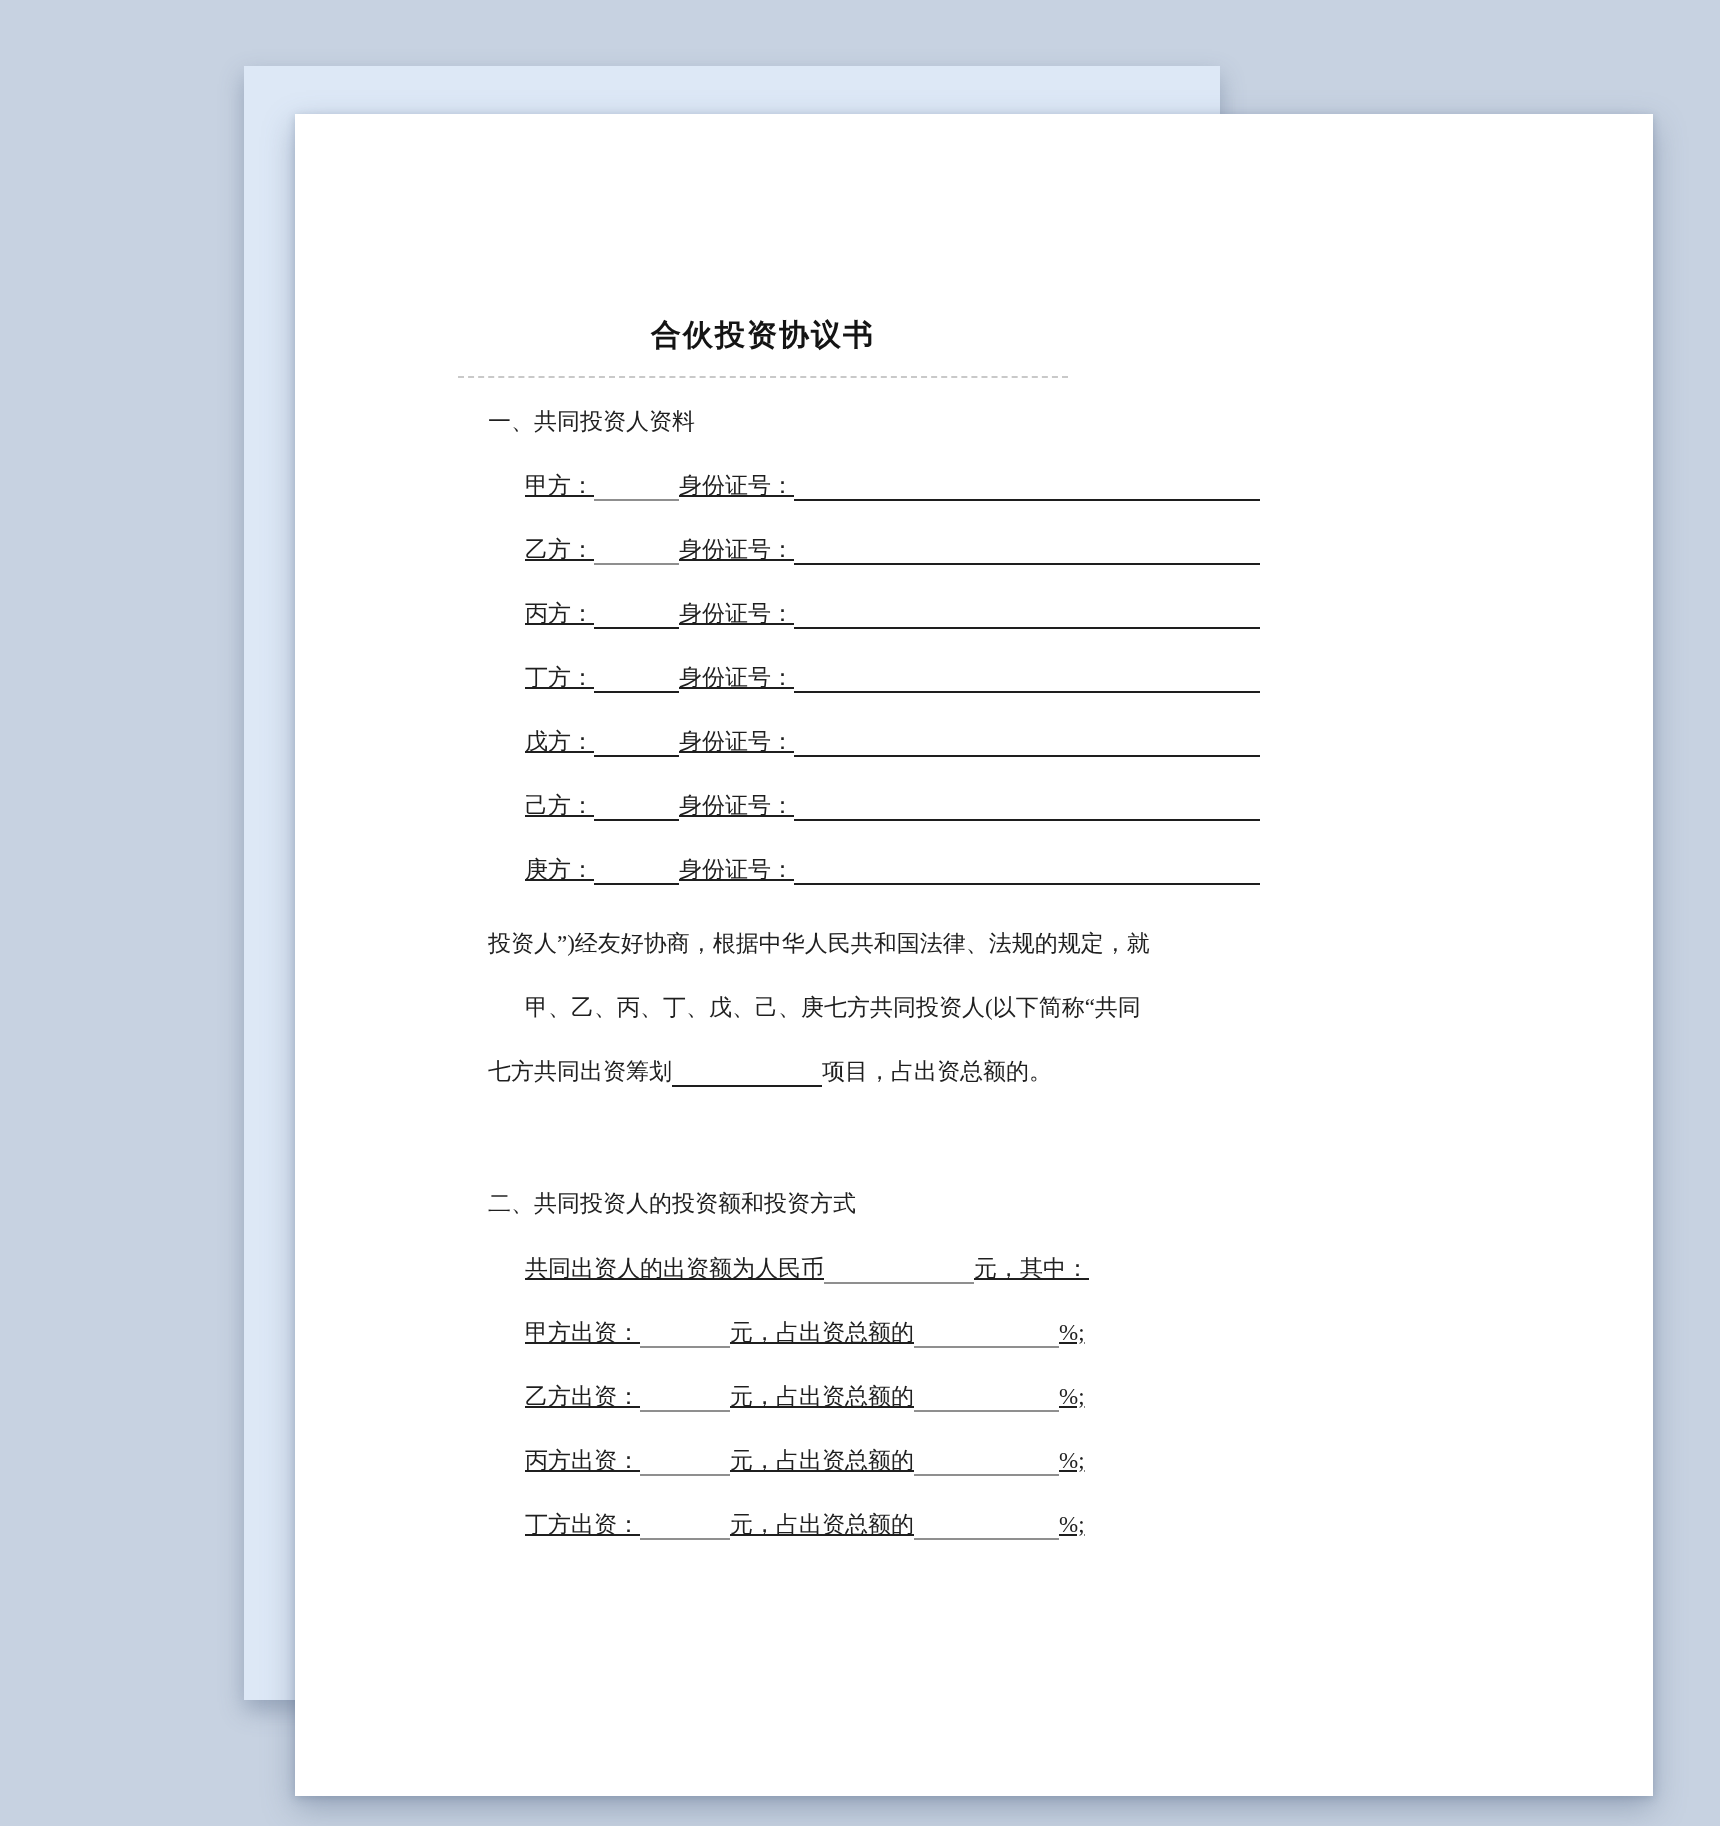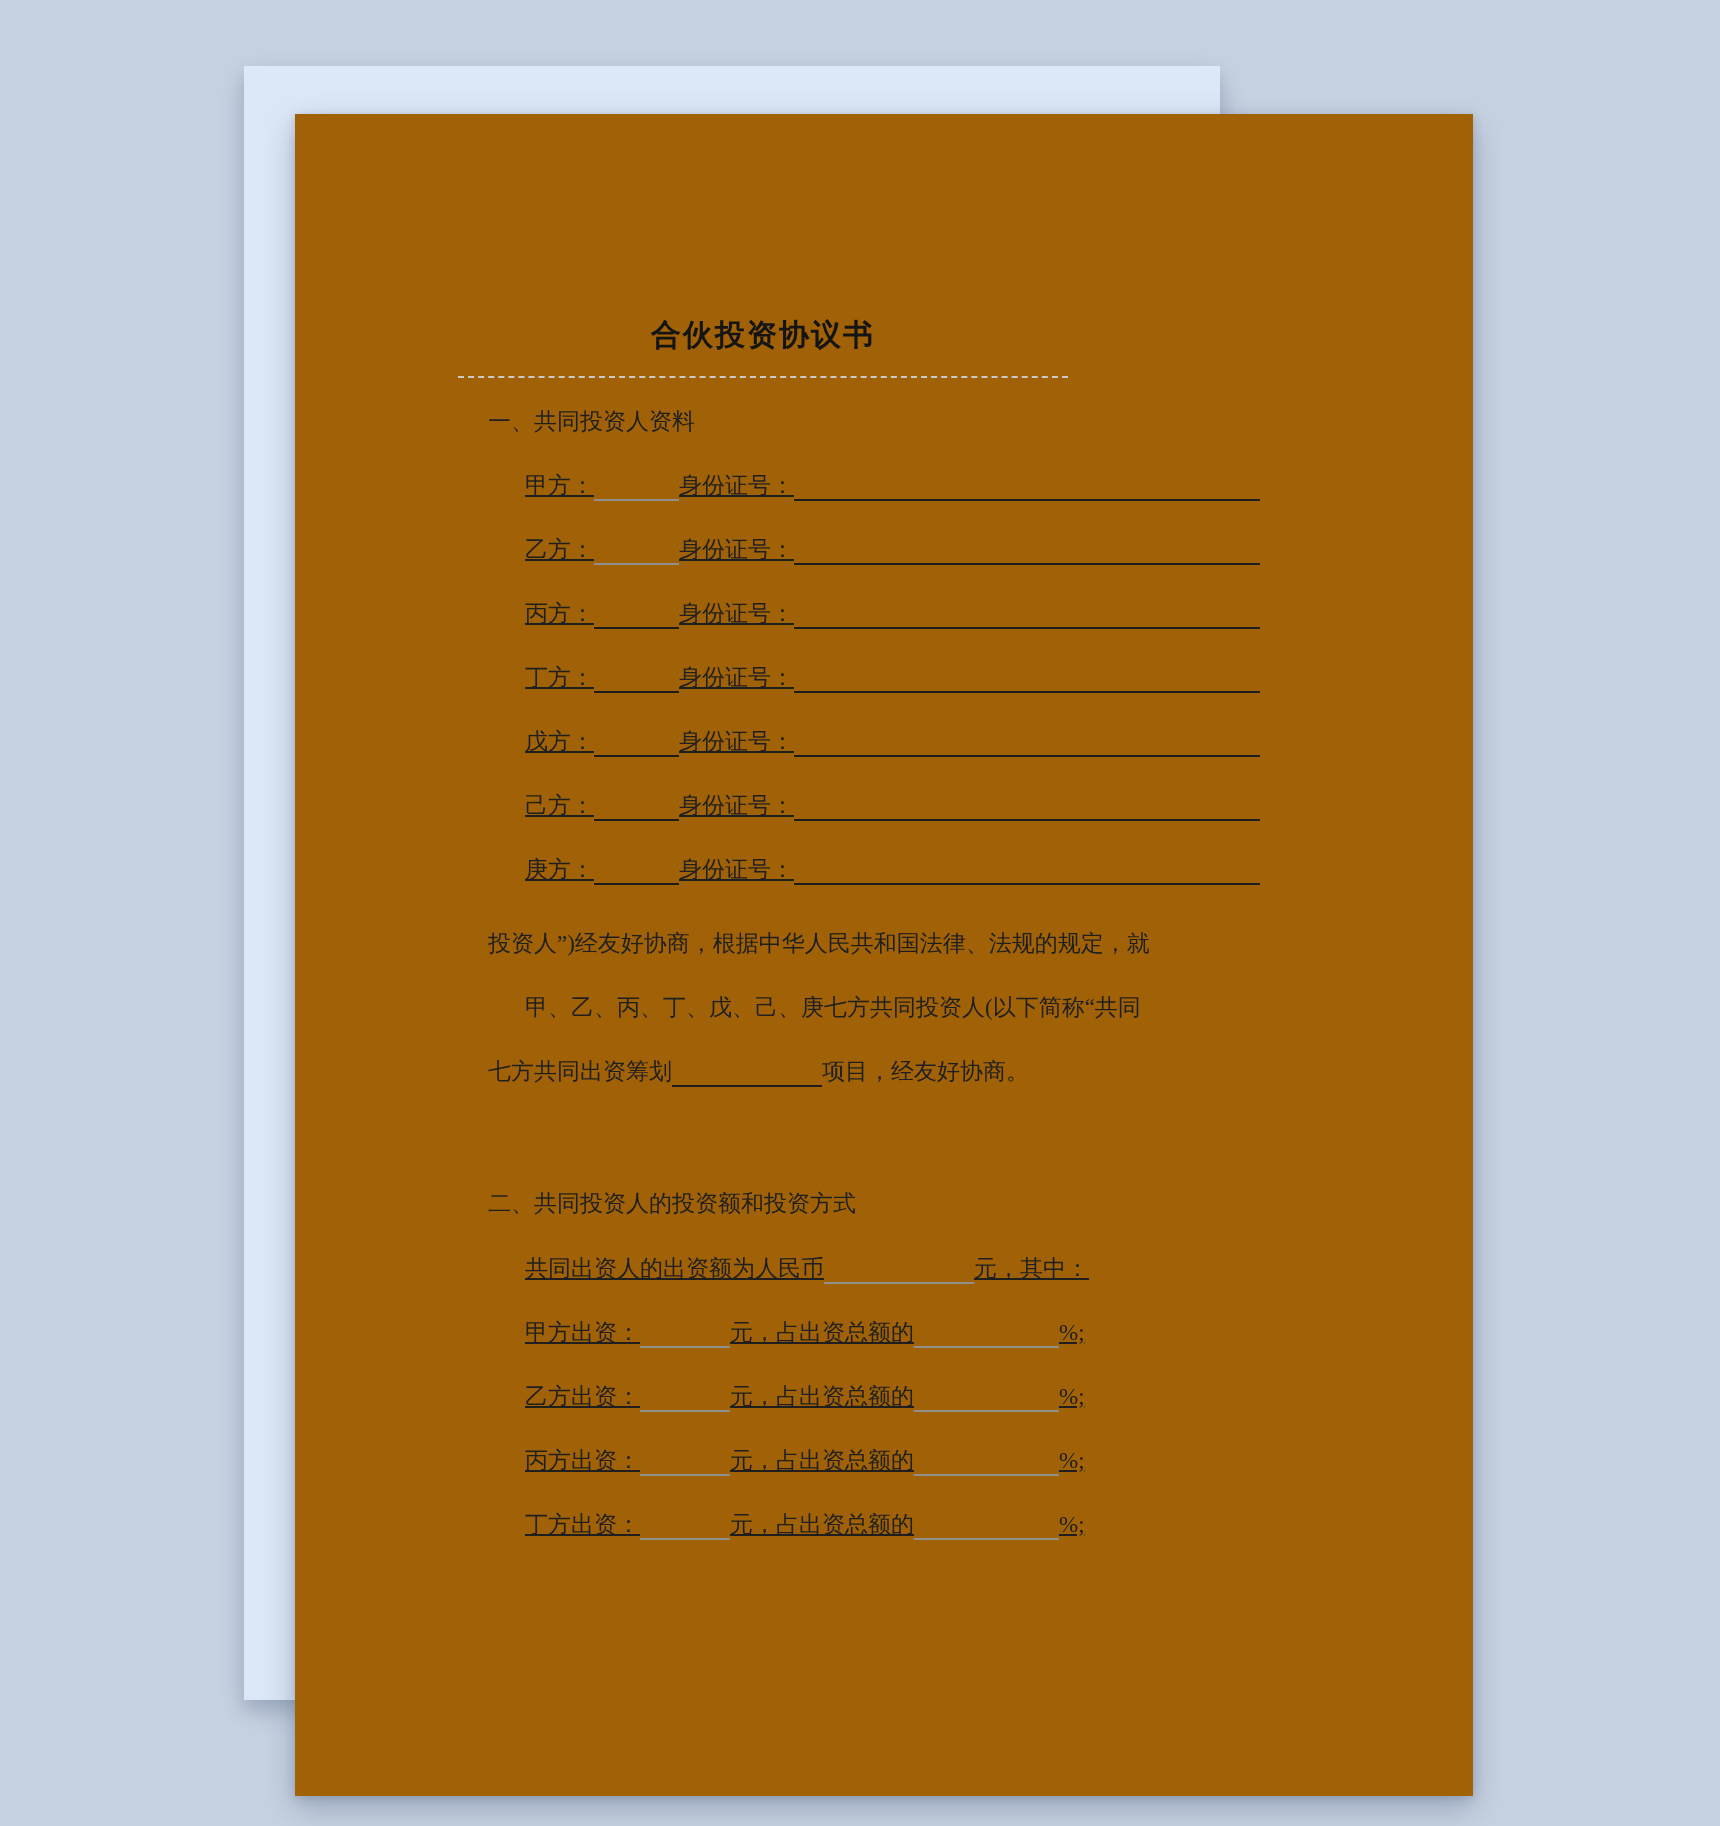--- a/index.html
+++ b/index.html
@@ -8,22 +8,22 @@
     background:#c7d2e1;
     font-family:"Liberation Serif","DejaVu Serif",serif;
     color:#1f1f1f;
   }
   .back-sheet{
     position:absolute;left:244px;top:66px;width:976px;height:1634px;
     background:#dde8f6;
     box-shadow:0 10px 22px rgba(80,100,130,.42);
   }
   .page{
-    position:absolute;left:295px;top:114px;width:1178px;height:1682px;
-    background:#a16207;
+    position:absolute;left:295px;top:114px;width:1358px;height:1682px;
+    background:#ffffff;
     box-shadow:0 12px 30px rgba(80,100,130,.40), 0 2px 8px rgba(80,100,130,.28);
   }
   .content{
     margin-left:193px;width:772px;
     padding-top:200px;
     font-size:23px;
   }
   .title{
     margin:0 0 0 -30px;width:610px;
     text-align:center;
@@ -119,21 +119,21 @@
           <span class="blank short b-dark"></span>
           <span>身份证号：</span>
           <span class="blank long b-dark"></span>
       </div>
     </div>
 
     <div class="para">
       <div class="pline">投资人”)经友好协商，根据中华人民共和国法律、法规的规定，就</div>
       <div class="pline indent">甲、乙、丙、丁、戊、己、庚七方共同投资人(以下简称“共同</div>
       <div class="pline">
-        <span>七方共同出资筹划</span><span class="blank para-blank b-dark"></span><span>项目，经友好协商。</span>
+        <span>七方共同出资筹划</span><span class="blank para-blank b-dark"></span><span>项目，占出资总额的。</span>
       </div>
     </div>
 
     <div class="heading s2">二、共同投资人的投资额和投资方式</div>
 
     <div class="rows block2">
       <div class="row">
         <span>共同出资人的出资额为人民币</span>
           <span class="blank intro-blank b-gray"></span>
           <span>元，其中：</span>

